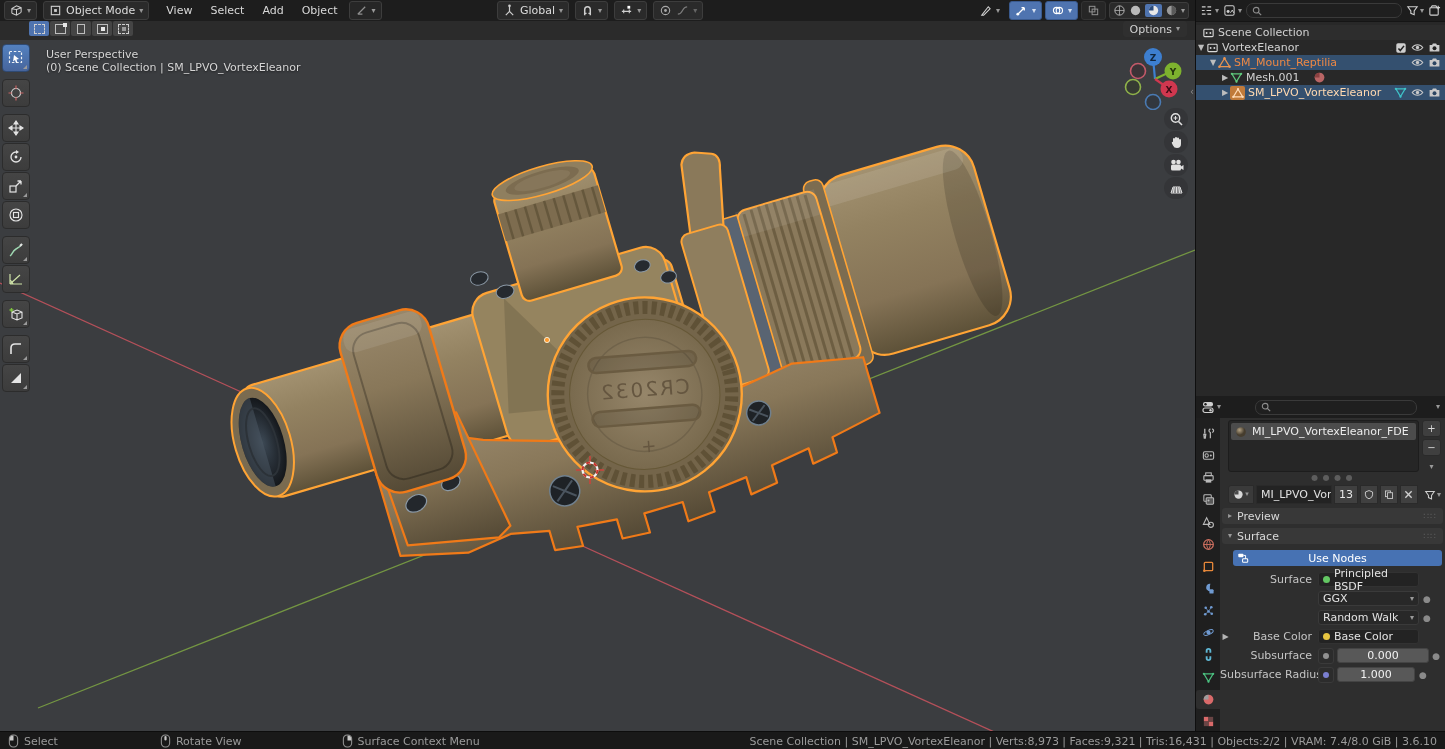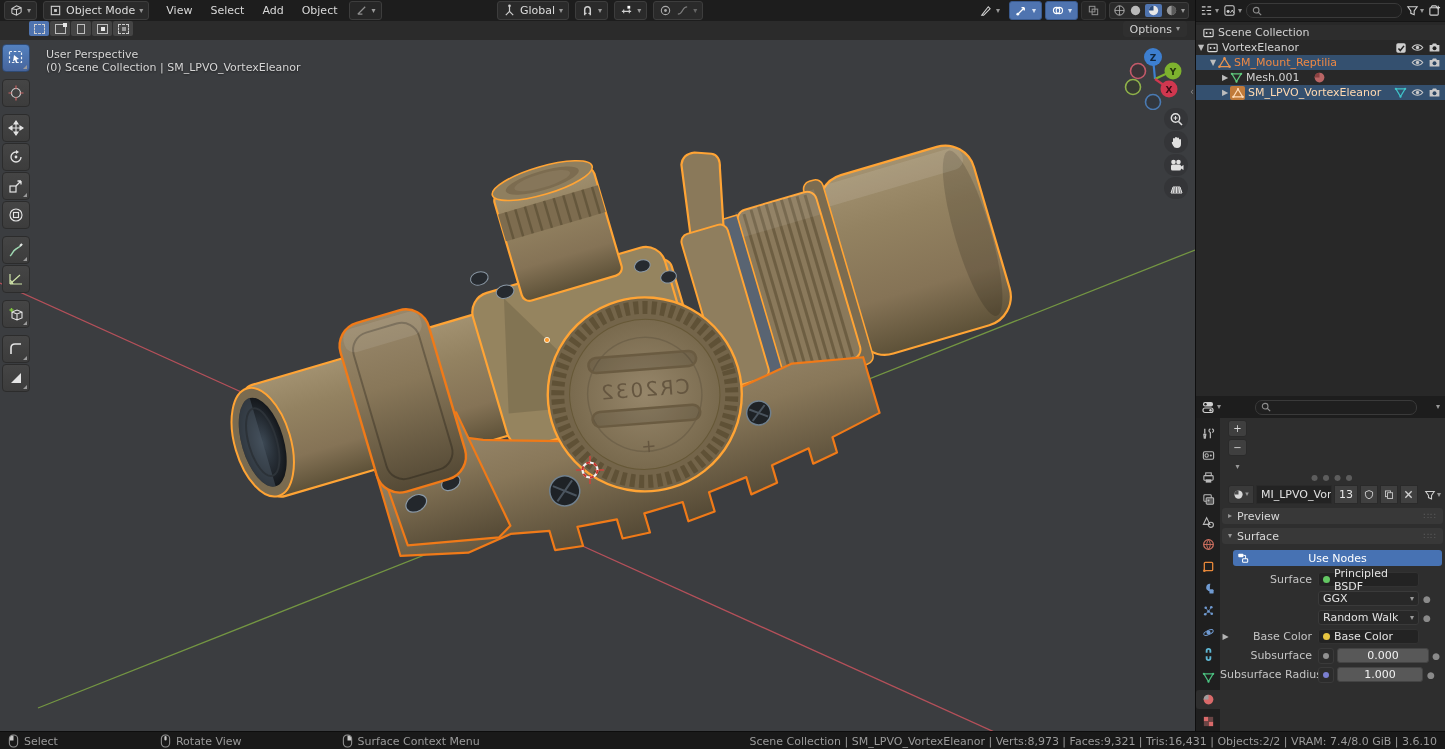--- a/index.html
+++ b/index.html
@@ -729,20 +729,34 @@
             <rect x="7" y="7" width="5" height="5" fill="#d96a6a"></rect>
             <rect x="7" y="2" width="5" height="5" fill="#6a4545"></rect>
             <rect x="2" y="7" width="5" height="5" fill="#6a4545"></rect>
           </svg>
         </div>
     </div>
 
     <div class="pr-content">
 
       <div class="slot-wrap">
+        <div class="slot-list">
+          <div class="slot-row">
+            <svg width="12" height="12" viewBox="0 0 16 16">
+                <defs>
+                  <radialGradient id="slotg" cx=".35" cy=".3">
+                    <stop offset="0" stop-color="#b3a183"></stop>
+                    <stop offset="1" stop-color="#463d2e"></stop>
+                  </radialGradient>
+                </defs>
+                <circle cx="8" cy="8" r="6.5" fill="url(#slotg)"></circle>
+              </svg>
+            <span>MI_LPVO_VortexEleanor_FDE</span>
+          </div>
+        </div>
         <div class="slot-btns">
           <div class="sq-btn">+</div>
           <div class="sq-btn">−</div>
           <div class="sq-btn" style="background:transparent;border-color:transparent">
               <span class="chev">▾</span>
             </div>
         </div>
       </div>
       <div class="grip">● ● ● ●</div>
 
@@ -847,21 +861,21 @@
           <span>0.000</span>
         </div>
         <span class="pdec">●</span>
       </div>
 
       <div class="prow">
         <span class="plbl">Subsurface Radius</span>
         <span class="socket">
             <span class="dot" style="background:#7a7fd0;width:6px;height:6px"></span>
           </span>
-        <div class="pwgt wgt-slider" style="width:86px">
+        <div class="pwgt wgt-slider" style="width:78px">
           <span>1.000</span>
         </div>
         <span class="pdec">●</span>
       </div>
     </div>
   </div>
 
   <div class="abs statusbar">
     <div class="sb-item" style="margin-left:8px">
       <svg width="11" height="14" viewBox="0 0 12 15">

